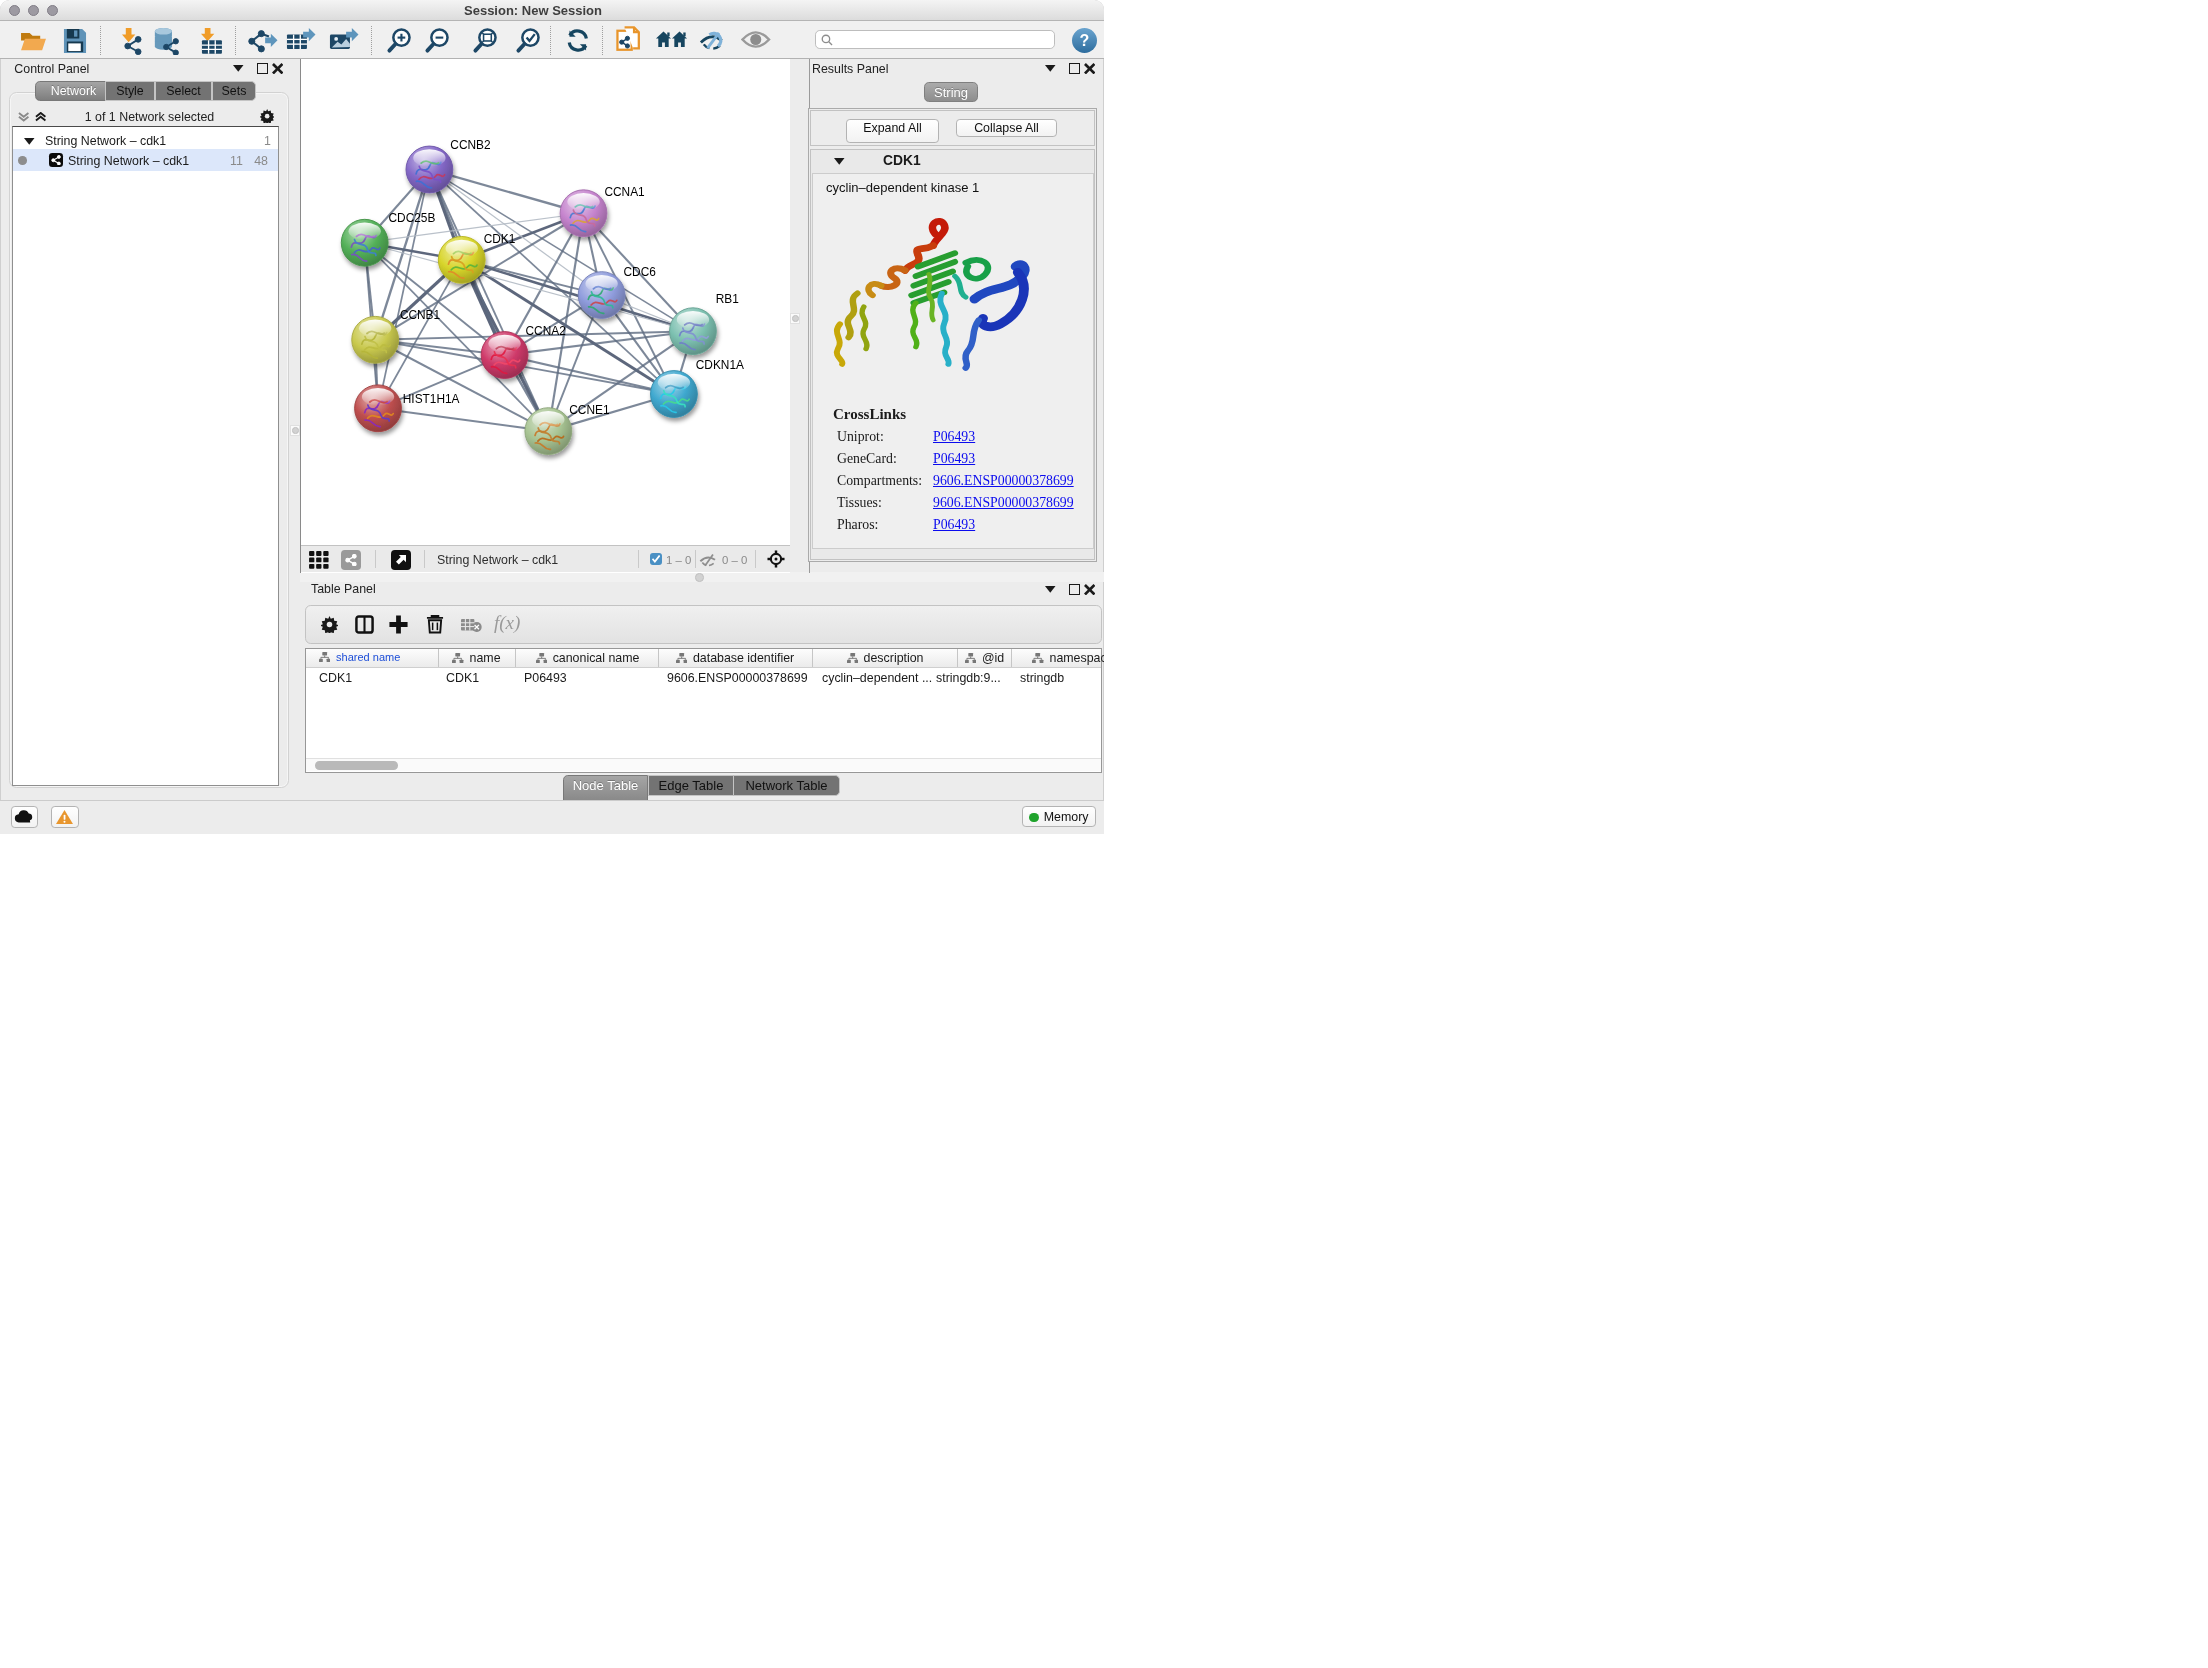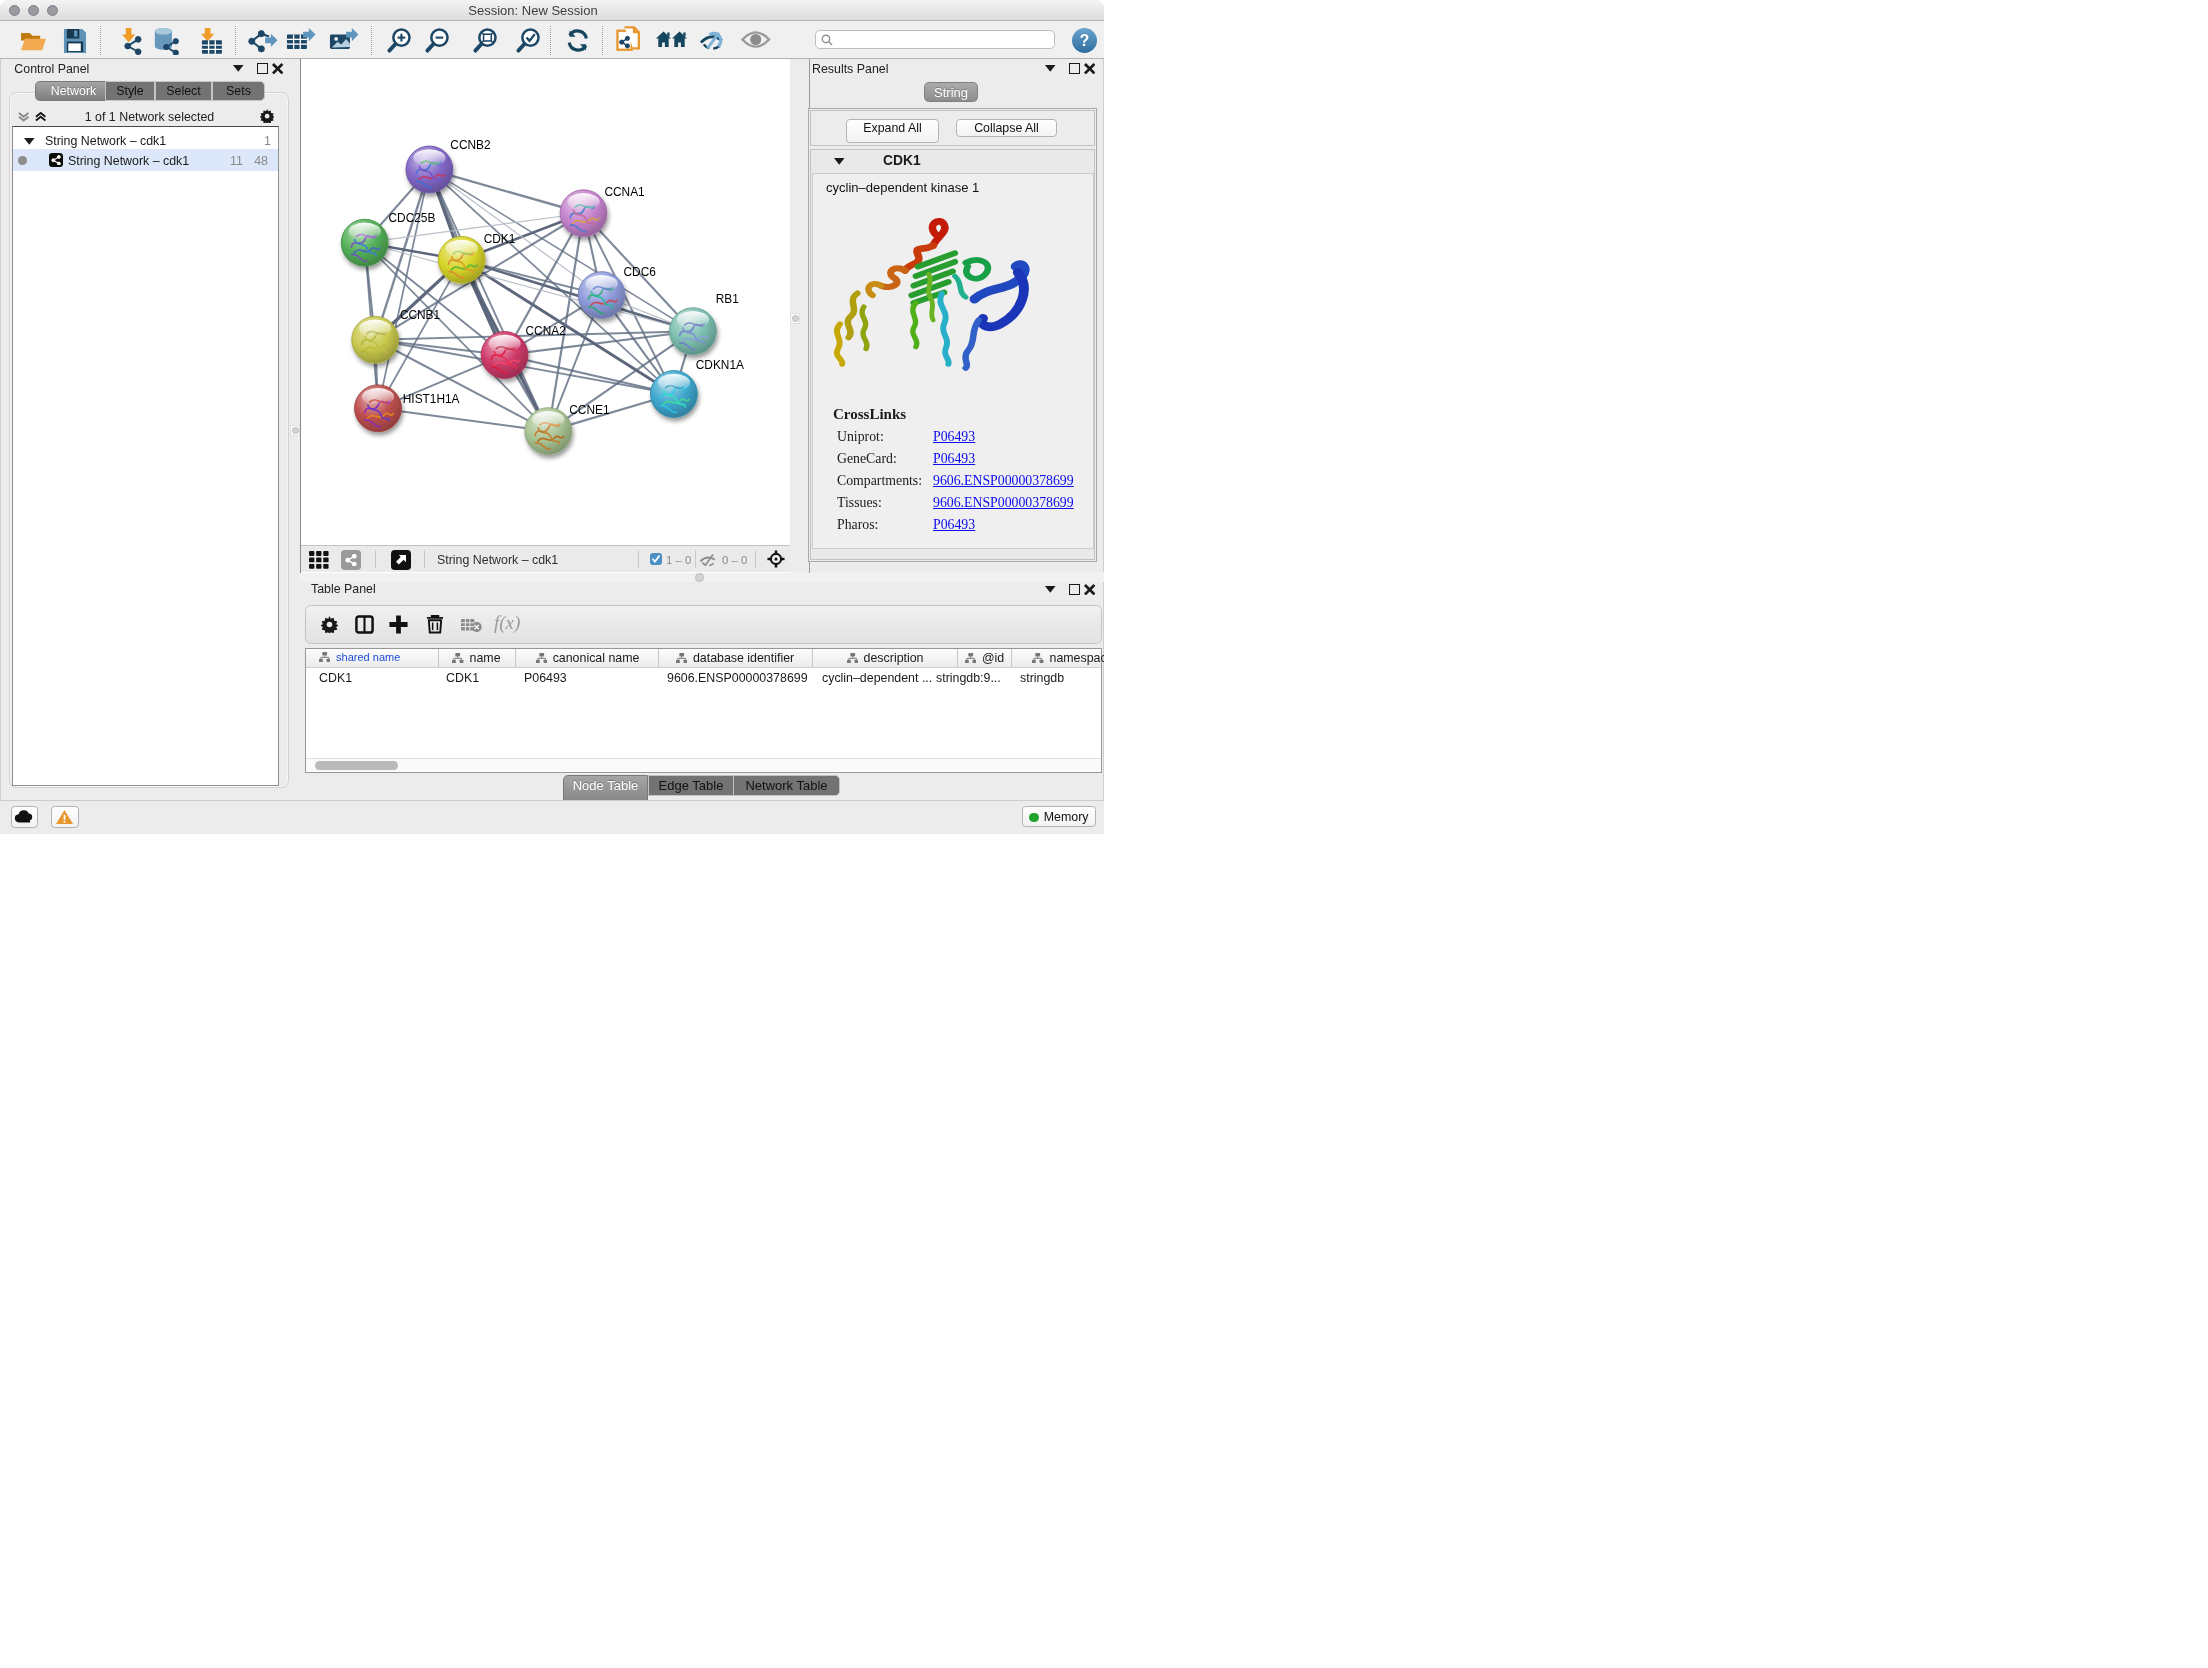--- a/index.html
+++ b/index.html
@@ -16,21 +16,21 @@
 a.lk{color:#0b0bee;text-decoration:underline}
 </style>
 </head>
 <body>
 <div class="window">
 
   <div class="abs" style="left:0;top:0;width:1104px;height:21px;background:linear-gradient(#f4f4f4,#dcdcdc);border-bottom:1px solid #b4b4b4;border-radius:9.5px 9.5px 0 0"></div>
   <div class="tl" style="left:8.6px"></div>
   <div class="tl" style="left:27.6px"></div>
   <div class="tl" style="left:47px"></div>
-  <div class="abs" style="left:438px;top:2.9px;width:190px;text-align:center;font-size:13px;font-weight:normal;color:#3e3e3e">Session: New Session</div>
+  <div class="abs" style="left:438px;top:2.9px;width:190px;text-align:center;font-size:13px;font-weight:bold;color:#3e3e3e">Session: New Session</div>
 
   <div class="abs" style="left:0;top:21px;width:1104px;height:38px;background:#f0f0f0;border-bottom:1px solid #b2b2b2"></div>
 
   <div class="vsep" style="left:100px;top:26px;height:28.5px"></div>
   <div class="vsep" style="left:235px;top:26px;height:28.5px"></div>
   <div class="vsep" style="left:371px;top:26px;height:28.5px"></div>
   <div class="vsep" style="left:550px;top:26px;height:28.5px"></div>
   <div class="vsep" style="left:602px;top:26px;height:28.5px"></div>
 
   <svg class="abs" style="left:20px;top:29.5px" width="27" height="23" viewBox="0 0 28 24">
@@ -208,21 +208,21 @@
   <div class="abs" style="left:257px;top:63px;width:10.5px;height:10.5px;border:1.5px solid #1a1a1a"></div>
   <svg class="abs" style="left:272px;top:63px" width="11.4" height="11.4" viewBox="0 0 12 12">
       <path d="M2 0 L6 4 L10 0 L12 2 L8 6 L12 10 L10 12 L6 8 L2 12 L0 10 L4 6 L0 2 Z" fill="#1a1a1a"></path>
     </svg>
 
   <div class="abs" style="left:8.6px;top:92px;width:280px;height:696px;background:#ececec;border:1px solid #d2d2d2;border-radius:7.6px;box-shadow:inset 0 0 0 1px #f6f6f6"></div>
 
   <div class="tab tabsel" style="left:35px;top:81px;width:77px;height:20px;line-height:19px;border-radius:4.8px 0 0 4.8px">Network</div>
   <div class="tab" style="left:105px;top:81px;width:50px;height:20px;line-height:19px">Style</div>
   <div class="tab" style="left:155px;top:81px;width:57px;height:20px;line-height:19px">Select</div>
-  <div class="tab" style="left:212px;top:81px;width:53px;height:20px;line-height:19px;border-radius:0 4.8px 4.8px 0">Sets</div>
+  <div class="tab" style="left:212px;top:81px;width:44px;height:20px;line-height:19px;border-radius:0 4.8px 4.8px 0">Sets</div>
 
   <svg class="abs" style="left:18px;top:112px" width="11.4" height="9.5" viewBox="0 0 12 10">
       <g fill="none" stroke="#8a8a8a" stroke-width="2">
         <path d="M1 1 l5 4 5 -4"></path>
         <path d="M1 5 l5 4 5 -4"></path>
       </g>
     </svg>
   <svg class="abs" style="left:35px;top:112px" width="11.4" height="9.5" viewBox="0 0 12 10">
       <g fill="none" stroke="#1a1a1a" stroke-width="2">
         <path d="M1 9 l5 -4 5 4"></path>

